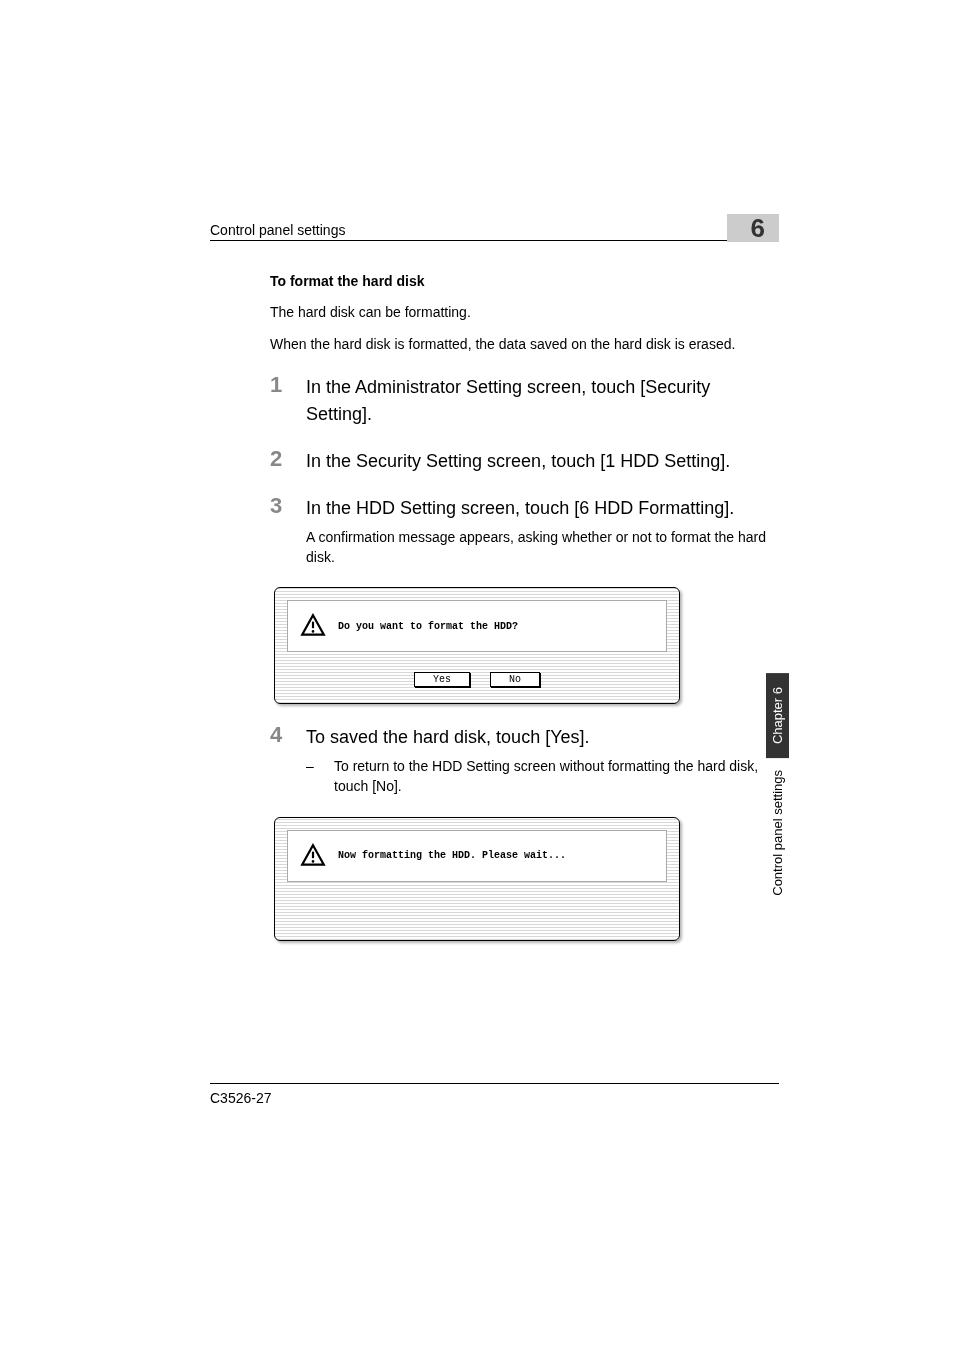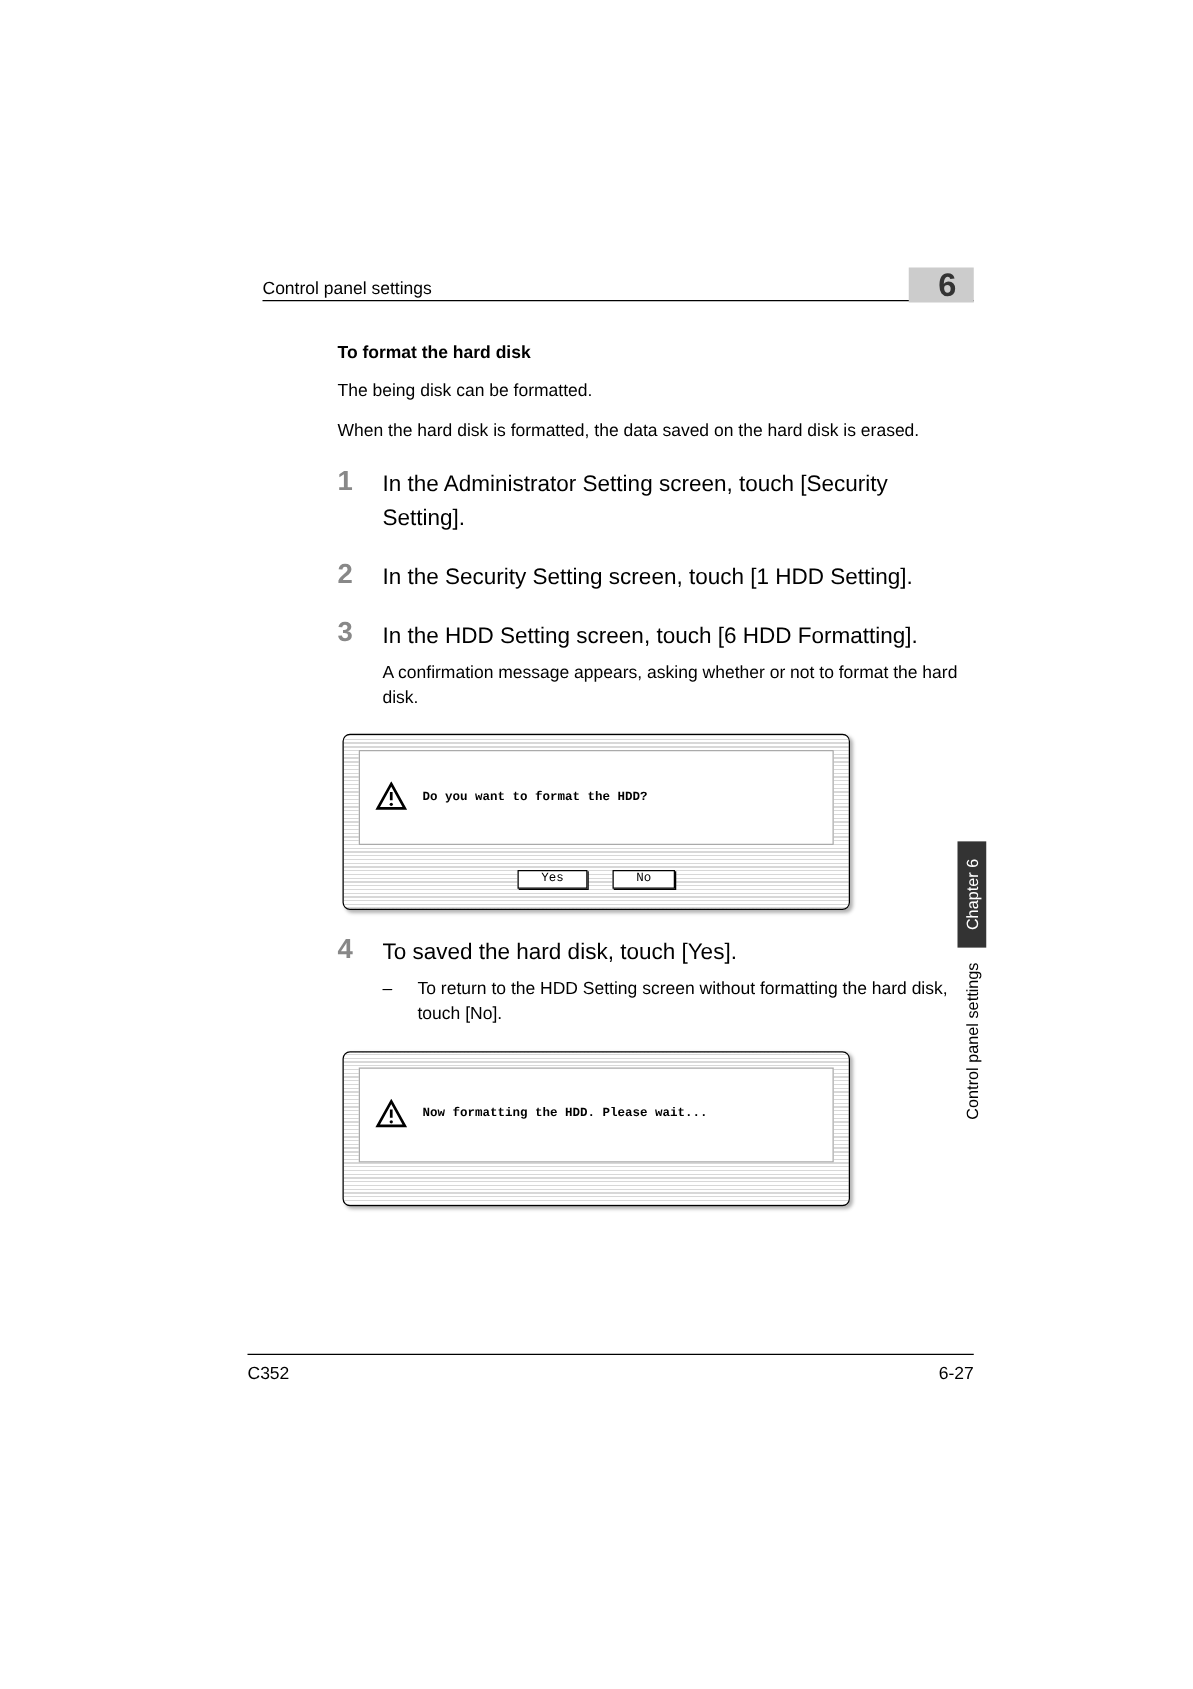--- a/index.html
+++ b/index.html
@@ -100,21 +100,21 @@
       border-radius: 6px;
       background: repeating-linear-gradient(0deg, #d8d8d8 0, #d8d8d8 1px, #fff 1px, #fff 3px),
                   repeating-linear-gradient(90deg, #d8d8d8 0, #d8d8d8 1px, transparent 1px, transparent 3px);
       padding: 12px;
       box-shadow: 2px 2px 3px rgba(0,0,0,0.3);
       position: relative;
     }
     .dialog-inner {
       background: #fff;
       border: 1px solid #aaa;
-      padding: 24px 12px;
+      padding: 12px 12px;
       display: flex;
       align-items: center;
       gap: 12px;
       margin-bottom: 20px;
     }
     .warn-icon {
       width: 26px;
       height: 26px;
       flex-shrink: 0;
     }
@@ -157,43 +157,42 @@
     .side-tab-light {
       color: #000;
       writing-mode: vertical-rl;
       transform: rotate(180deg);
       font-size: 13px;
       padding: 6px 4px;
     }
     .footer {
       position: absolute;
       bottom: 245px;
-      left: 198px;
+      left: 210px;
       right: 175px;
       border-top: 1px solid #000;
       padding-top: 6px;
       display: flex;
-      justify-content: space-between;
       font-size: 14px;
     }
   </style>
 </head>
 <body>
 
 <div class="page">
   <div class="header-row">
     <span class="header-title">Control panel settings</span>
     <div class="chapter-box">
       <span class="chapter-num">6</span>
     </div>
   </div>
 
   <div class="content">
     <div class="section-title">To format the hard disk</div>
-    <div class="para">The being disk can be formatted.</div>
+    <div class="para">The hard disk can be formatting.</div>
     <div class="para">When the hard disk is formatted, the data saved on the hard disk is erased.</div>
 
     <div class="step-row">
       <div class="step-num">1</div>
       <div class="step-text">In the Administrator Setting screen, touch [Security Setting].</div>
     </div>
 
     <div class="step-row">
       <div class="step-num">2</div>
       <div class="step-text">In the Security Setting screen, touch [1 HDD Setting].</div>

